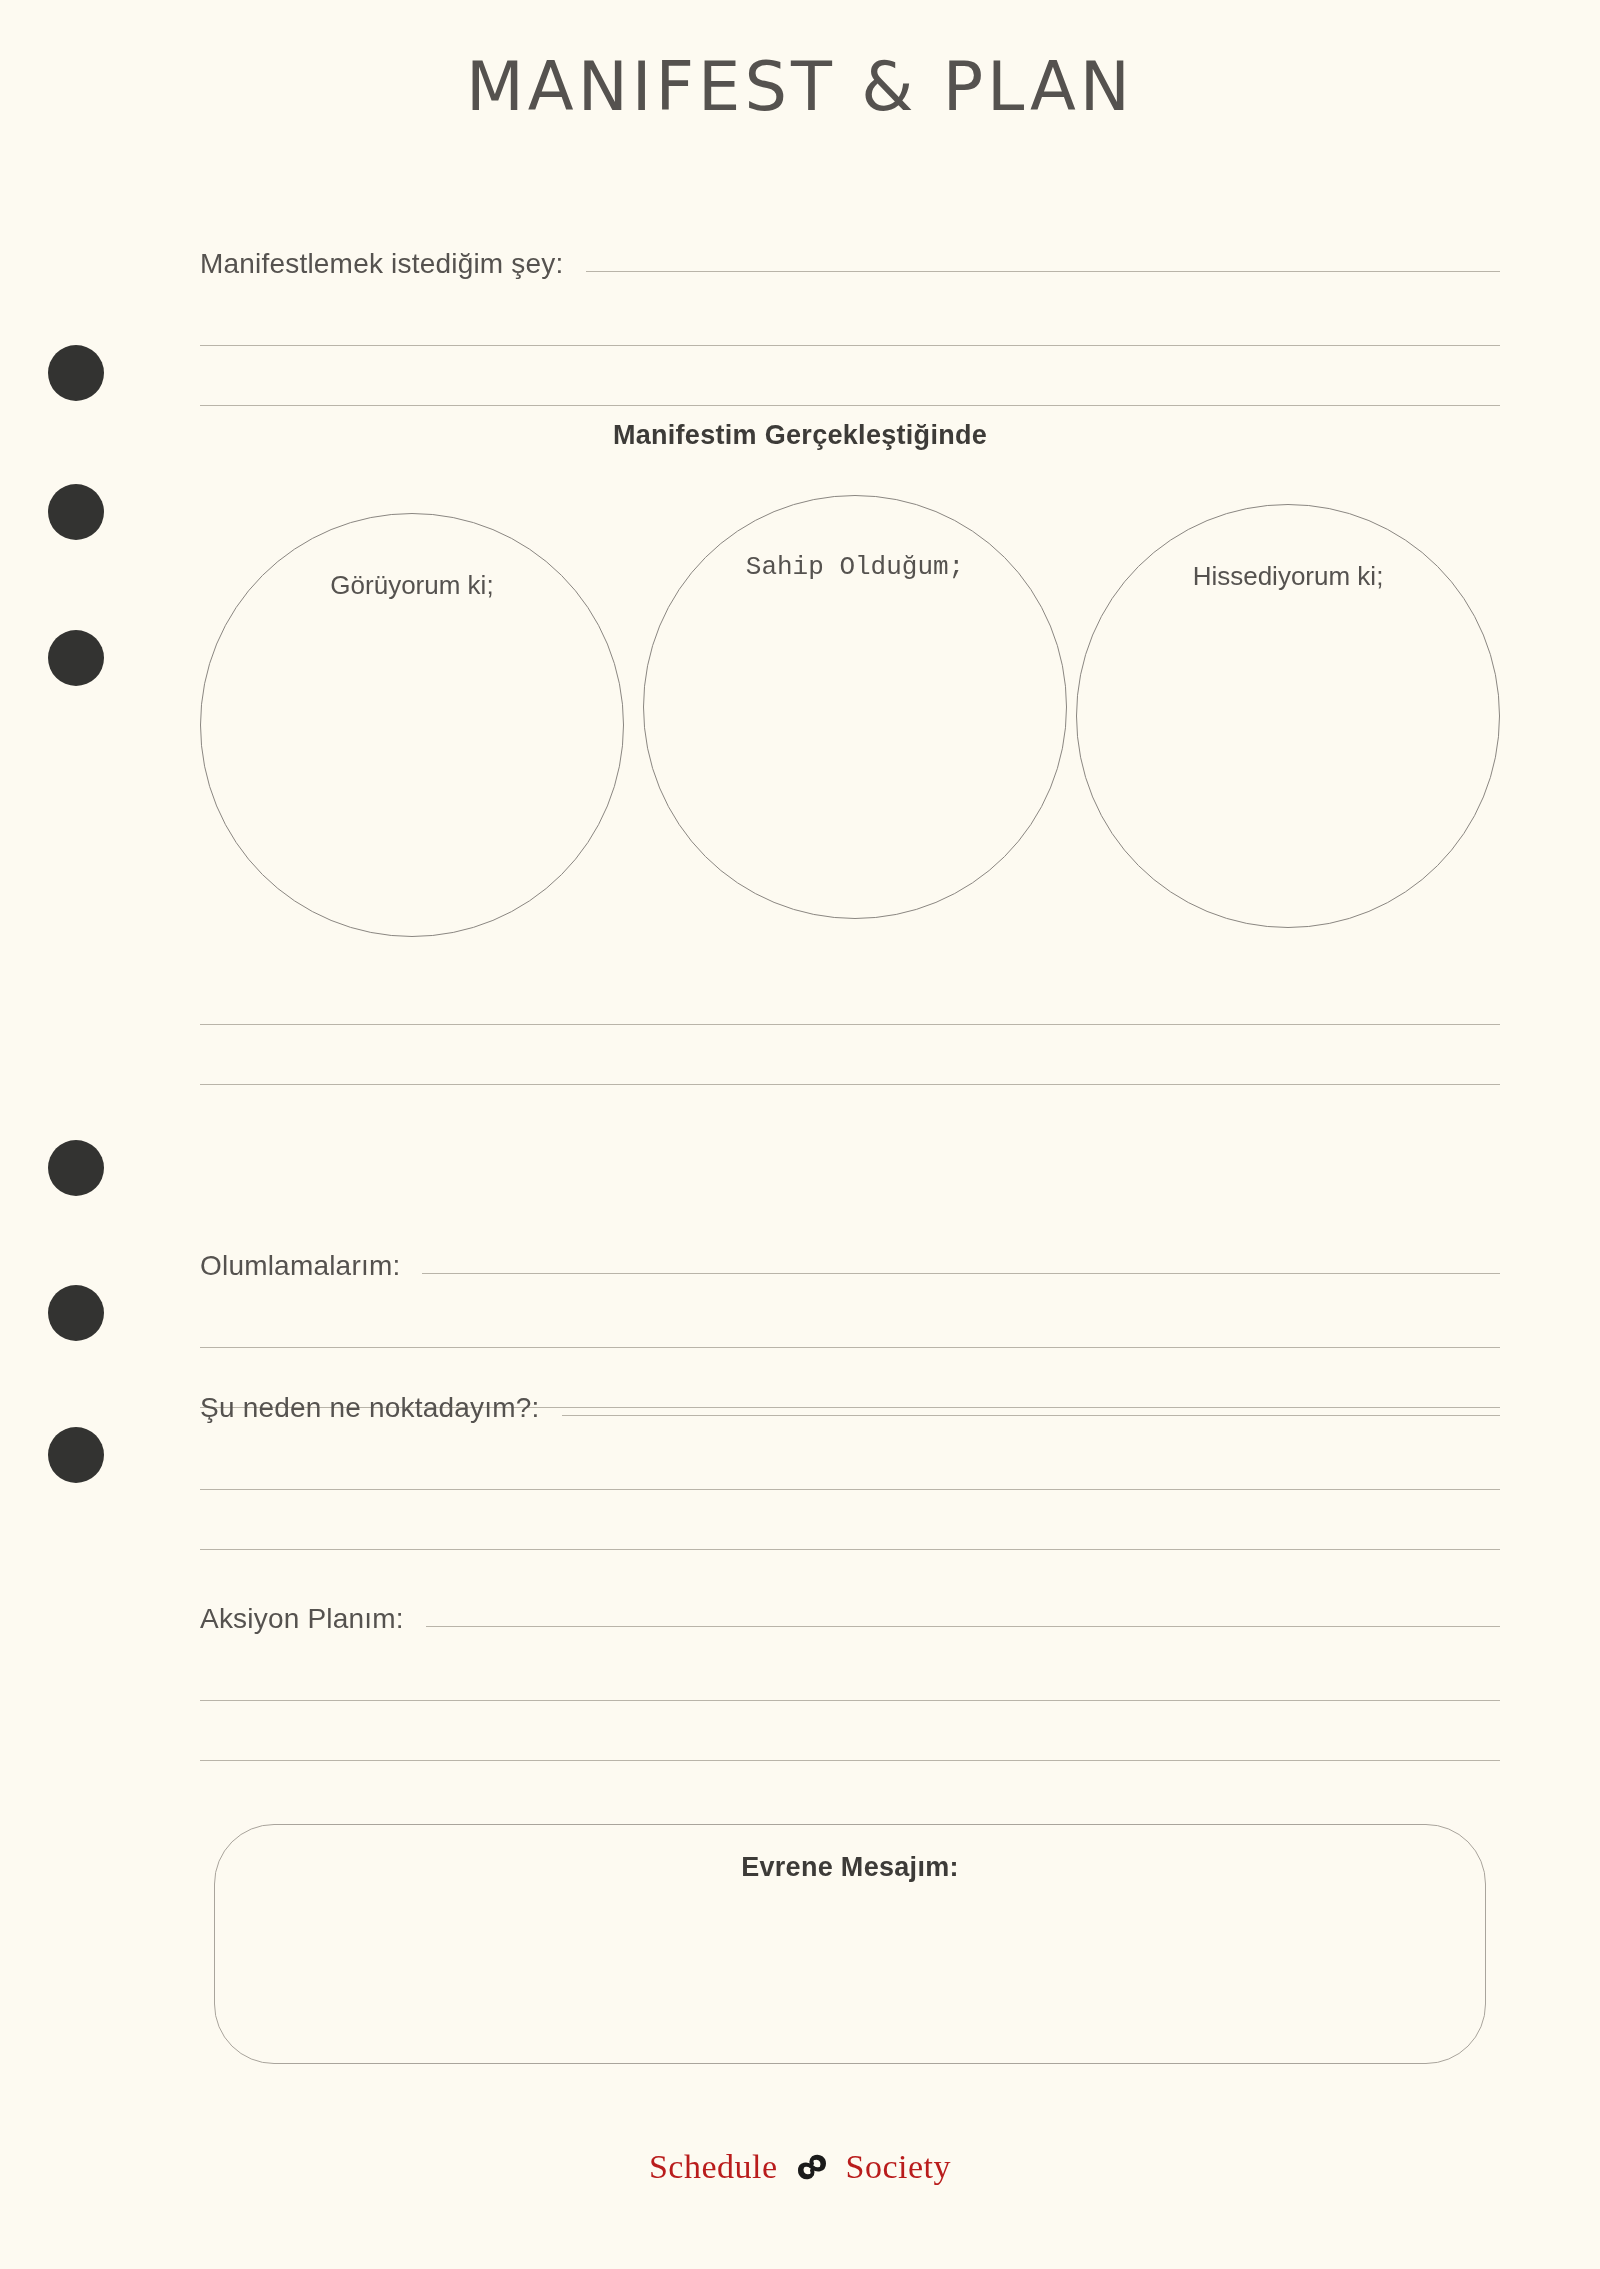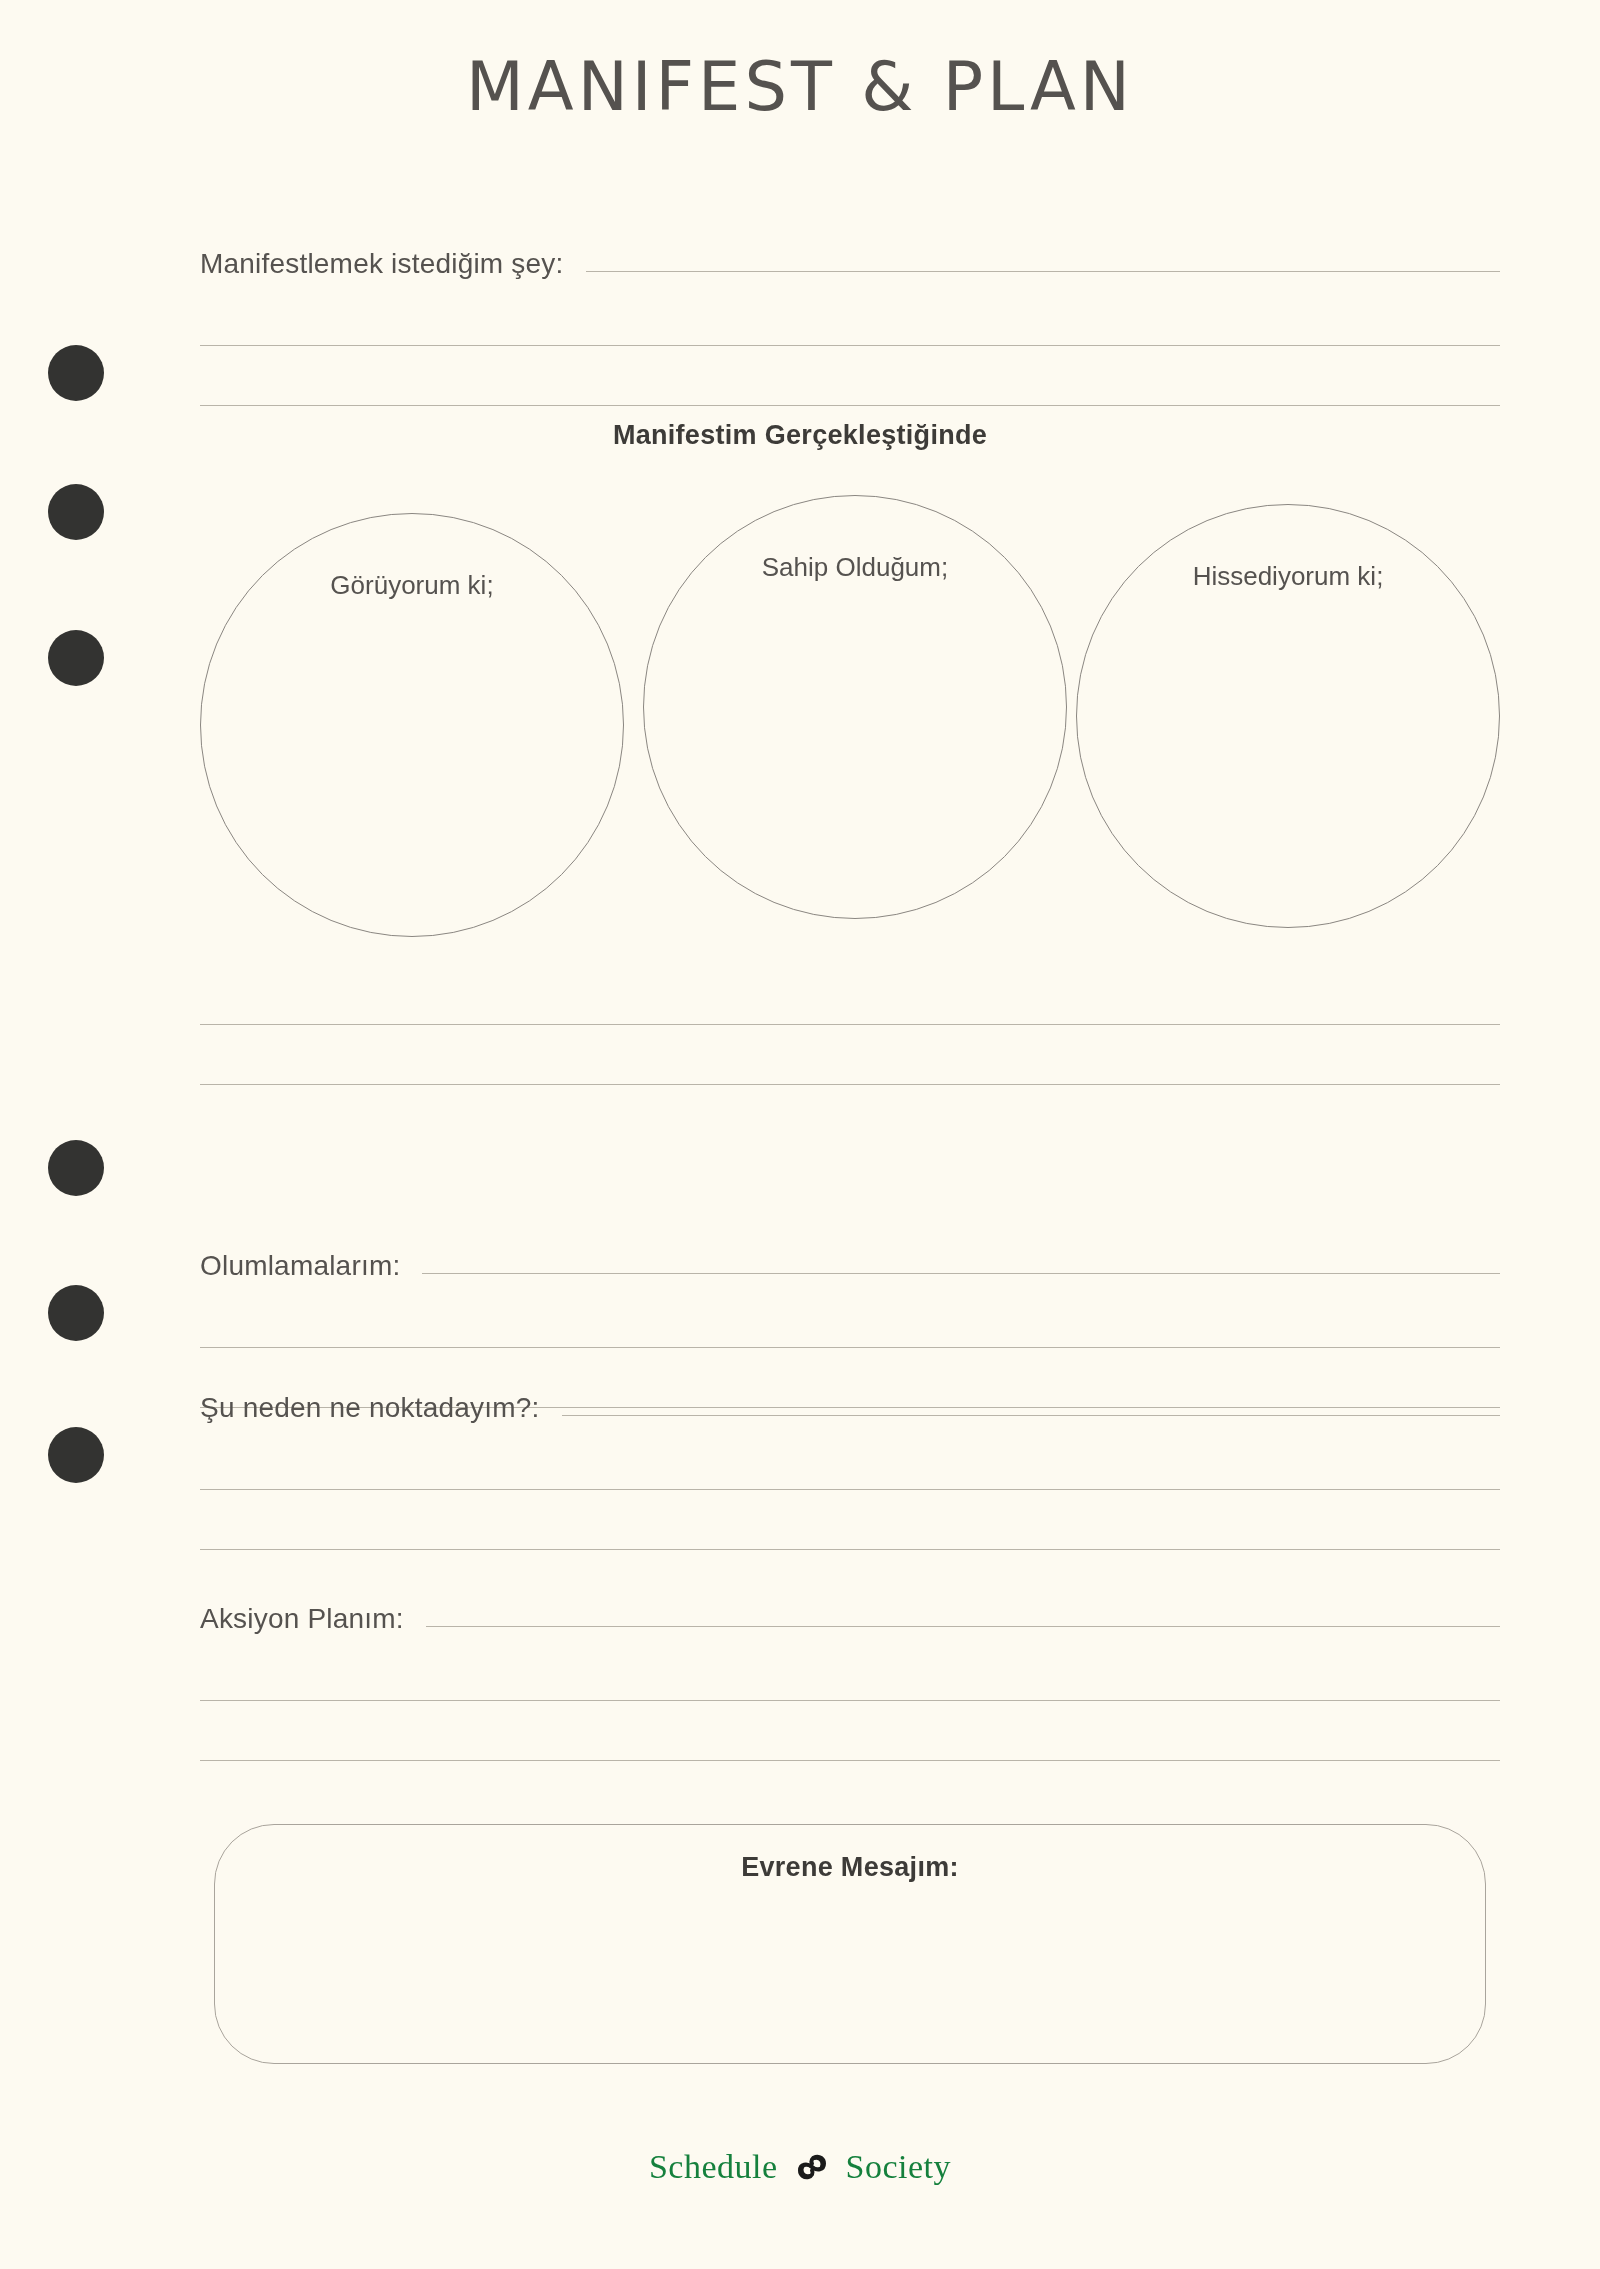--- a/index.html
+++ b/index.html
@@ -105,21 +105,21 @@
     position: absolute;
     top: 56px;
     left: 0;
     width: 100%;
     text-align: center;
     font-size: 26px;
     color: #55524f;
     white-space: nowrap;
   }
   .venn-1 { left: 0px;   top: 18px; }
-  .venn-2 { left: 443px; top: 0px;  }
+  .venn-2 { left: 443px; top: 0px; font-family: Liberation Mono, monospace;  }
   .venn-3 { left: 876px; top: 9px;  }
 
   
   .message-box {
     position: absolute;
     left: 214px;
     top: 1824px;
     width: 1272px;
     height: 240px;
     border: 1px solid #a9a49c;
@@ -142,21 +142,21 @@
   .footer-logo {
     position: absolute;
     left: 0;
     top: 2145px;
     width: 1600px;
     display: flex;
     justify-content: center;
     align-items: center;
     gap: 14px;
     font-family: "Liberation Serif", serif;
-    color: #15803d;
+    color: #b91c1c;
   }
   .footer-word {
     font-size: 34px;
     letter-spacing: 0.5px;
   }
   .footer-mark {
     width: 40px;
     height: 44px;
     display: block;
   }

